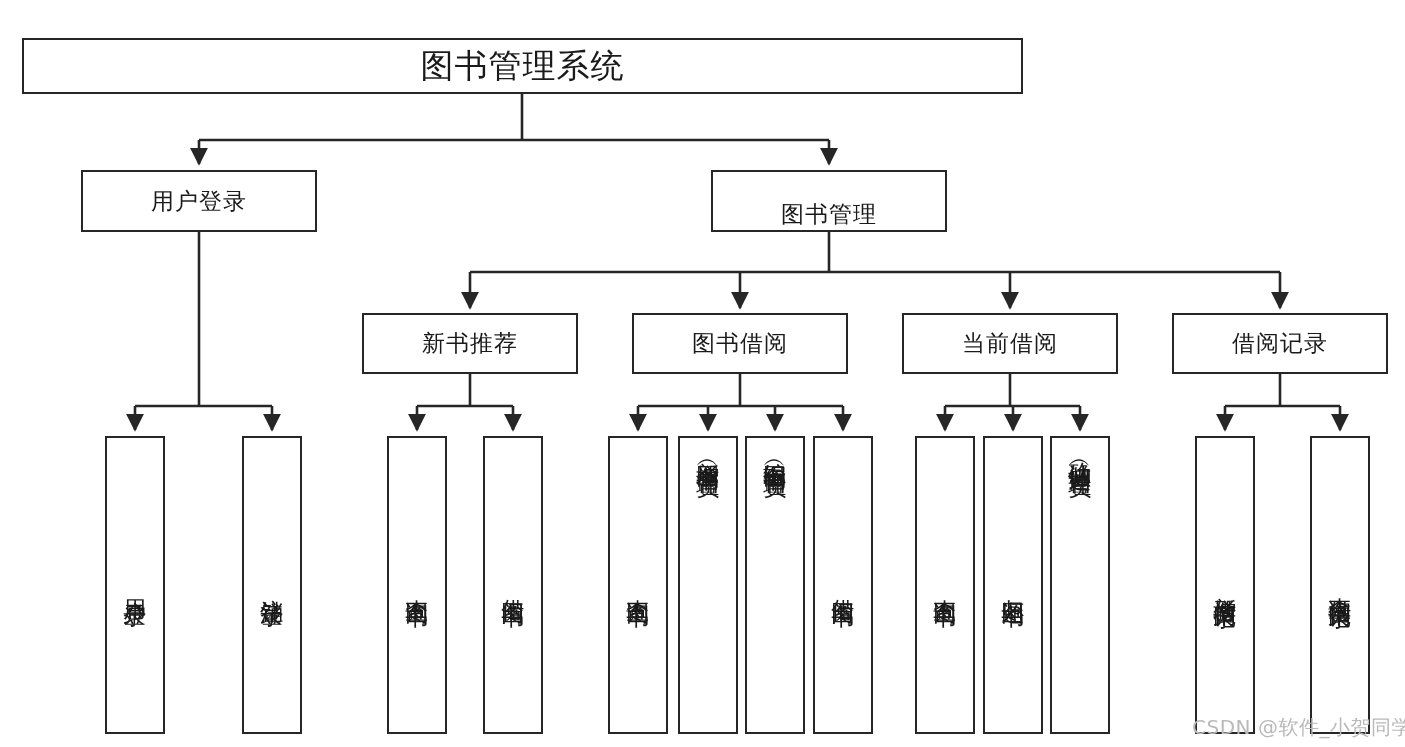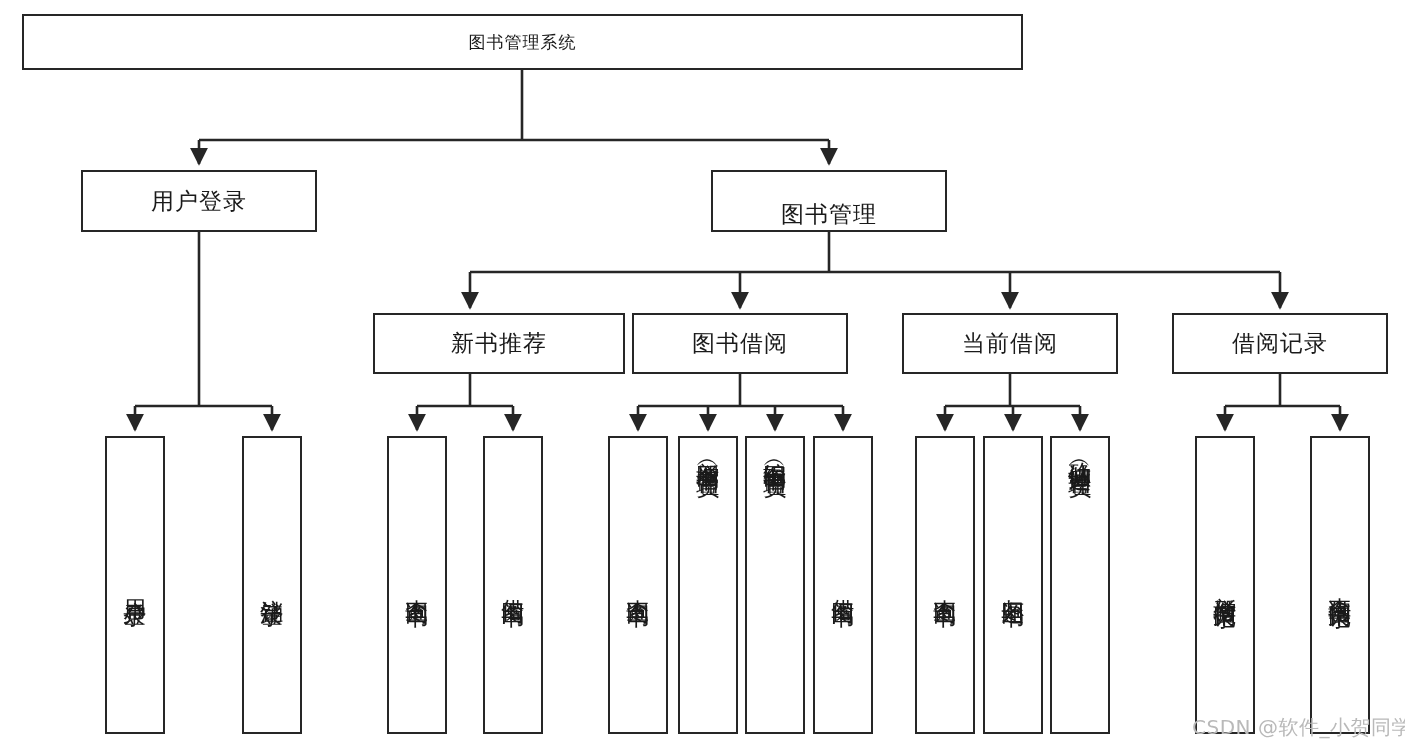--- a/index.html
+++ b/index.html
@@ -30,22 +30,23 @@
     display: flex;
     align-items: center;
     justify-content: center;
     color: #1a1a1a;
   }
   .node-h {
     font-size: 23px;
     letter-spacing: 1px;
   }
   .node-title {
-    font-size: 17px;
+    font-size: 33px;
     letter-spacing: 1px;
+    margin-top: 24px;
   }
   .node-v {
     padding: 6px 0 6px 0;
     align-items: flex-start;
   }
   .node-v .vtext {
     writing-mode: vertical-rl;
     text-orientation: upright;
     font-size: 23px;
     line-height: 1.06;
@@ -119,21 +120,21 @@
     <span>图书管理系统</span>
   </div>
 
   <div class="node node-h" style="left:81px; top:170px; width:236px; height:62px;">
     <span>用户登录</span>
   </div>
   <div class="node node-h" style="left:711px; top:170px; width:236px; height:62px;align-items:flex-end;">
     <span>图书管理</span>
   </div>
 
-  <div class="node node-h" style="left:362px; top:313px; width:252px; height:61px;margin-left:11px;">
+  <div class="node node-h" style="left:362px; top:313px; width:216px; height:61px;">
     <span>新书推荐</span>
   </div>
   <div class="node node-h" style="left:632px; top:313px; width:216px; height:61px;">
     <span>图书借阅</span>
   </div>
   <div class="node node-h" style="left:1172px; top:313px; width:216px; height:61px;">
     <span>借阅记录</span>
   </div>
   <div class="node node-h" style="left:902px; top:313px; width:216px; height:61px;">
     <span>当前借阅</span>

